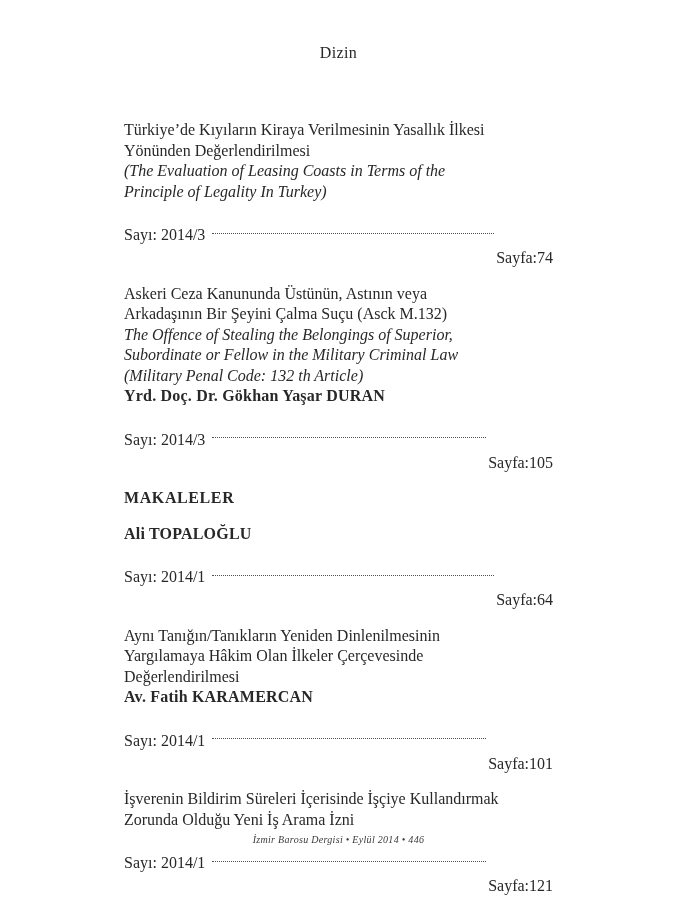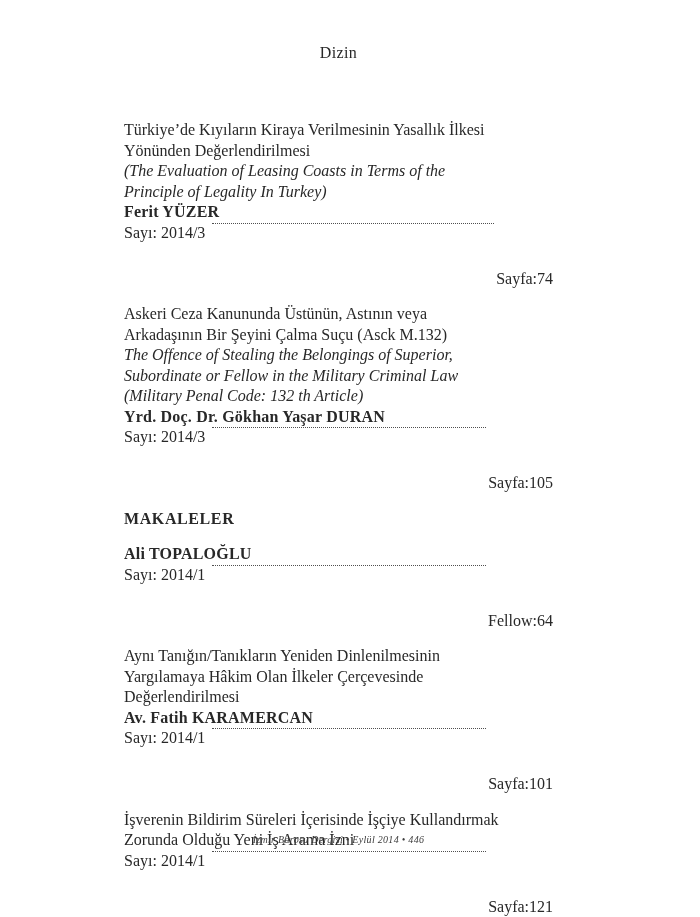--- a/index.html
+++ b/index.html
@@ -27,21 +27,21 @@
     top: 120px;
     left: 124px;
     width: 429px;
     font-size: 16px;
     line-height: 20.5px;
   }
   .entry { margin: 0 0 15px 0; }
   .title { white-space: pre-line; }
   .subtitle { white-space: pre-line; font-style: italic; }
   .author { font-weight: bold; letter-spacing: 0.2px; }
-  .issue-line { display: flex; align-items: flex-start; }
+  .issue-line { display: flex; align-items: center; }
   .issue { white-space: nowrap; }
   .pageref { white-space: nowrap; margin-top: 46px; }
   .leader {
     flex: 1 1 auto;
     border-bottom: 1.5px dotted #4f4f4f;
     margin: 0 2px 4px 7px;
     min-width: 30px;
   }
   .section-header {
     font-weight: bold;
@@ -67,21 +67,20 @@
 
   <div class="doc-header">Dizin</div>
 
   <div class="content">
 
     <div class="entry">
       <div class="title">Türkiye’de Kıyıların Kiraya Verilmesinin Yasallık İlkesi
 Yönünden Değerlendirilmesi</div>
       <div class="subtitle">(The Evaluation of Leasing Coasts in Terms of the
 Principle of Legality In Turkey)</div>
-      <div class="author">Ferit YÜZER</div>
       <div class="issue-line">
         <span class="issue">Sayı: 2014/3</span>
         <span class="leader"></span>
         <span class="pageref">Sayfa:74</span>
       </div>
     </div>
 
     <div class="entry">
       <div class="title">Askeri Ceza Kanununda Üstünün, Astının veya
 Arkadaşının Bir Şeyini Çalma Suçu (Asck M.132)</div>
@@ -96,21 +95,21 @@
       </div>
     </div>
 
     <div class="section-header">MAKALELER</div>
 
     <div class="entry">
       <div class="author">Ali TOPALOĞLU</div>
       <div class="issue-line">
         <span class="issue">Sayı: 2014/1</span>
         <span class="leader"></span>
-        <span class="pageref">Fellow:64</span>
+        <span class="pageref">Sayfa:64</span>
       </div>
     </div>
 
     <div class="entry">
       <div class="title">Aynı Tanığın/Tanıkların Yeniden Dinlenilmesinin
 Yargılamaya Hâkim Olan İlkeler Çerçevesinde
 Değerlendirilmesi</div>
       <div class="author">Av. Fatih KARAMERCAN</div>
       <div class="issue-line">
         <span class="issue">Sayı: 2014/1</span>

